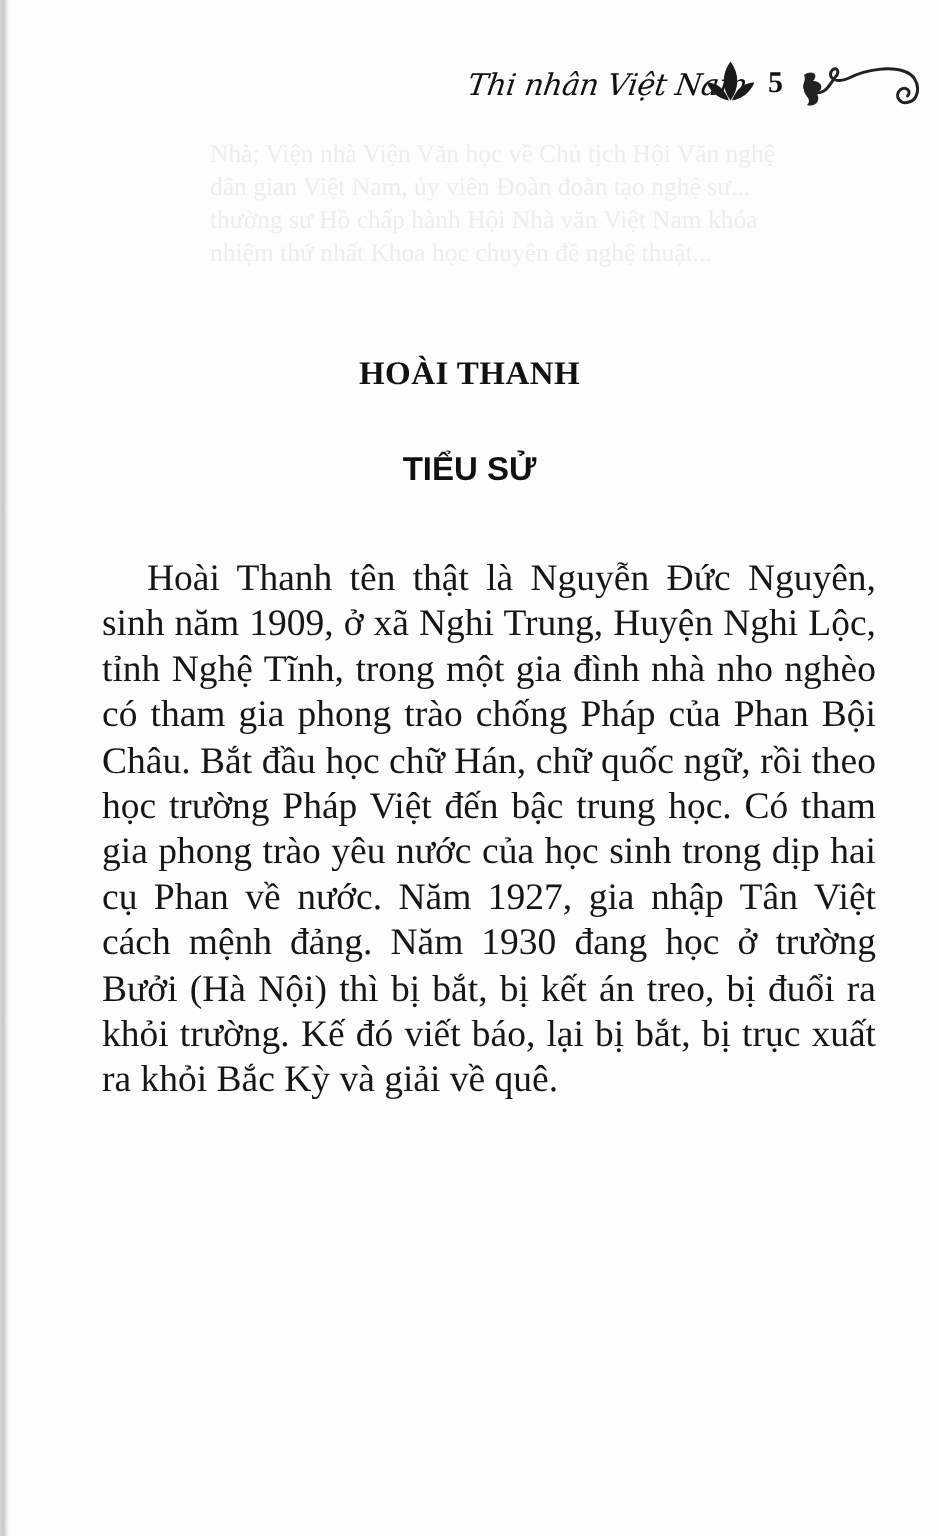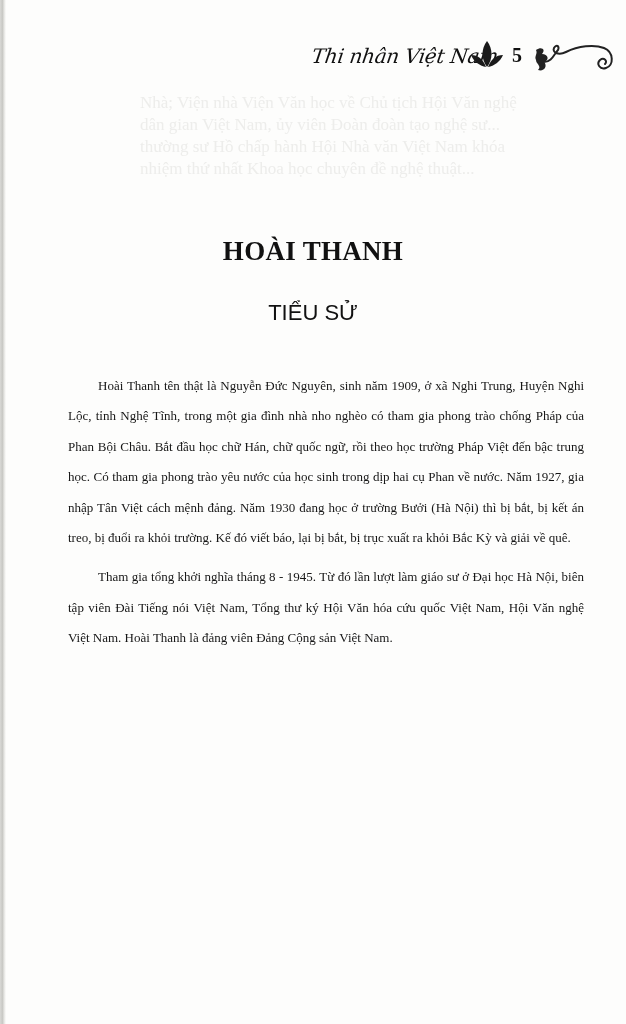--- a/index.html
+++ b/index.html
@@ -28,31 +28,31 @@
   }
   .header .leaf { position: absolute; left: 170px; top: 2px; width: 34px; height: 30px; }
   .header .page-num {
     position: absolute; left: 212px; top: 6px;
     font-family: "Liberation Serif", serif; font-weight: bold; font-size: 20px; color: #111;
   }
   .header .flourish { position: absolute; left: 232px; top: 2px; width: 86px; height: 38px; }
 
   .title {
     position: absolute; left: 0; width: 626px; top: 236px; text-align: center;
-    font-family: "Liberation Serif", serif; font-weight: bold; font-size: 27px; letter-spacing: 0.3px;
+    font-family: "Liberation Serif", serif; font-weight: bold; font-size: 22px; letter-spacing: 0.3px;
     color: #111;
   }
   .subtitle {
     position: absolute; left: 0; width: 626px; top: 300px; text-align: center;
-    font-family: "Liberation Sans", "DejaVu Sans", sans-serif; font-weight: normal; font-size: 22px;
+    font-family: "Liberation Sans", "DejaVu Sans", sans-serif; font-weight: bold; font-size: 22px;
     color: #111;
   }
   .body {
     position: absolute; left: 68px; top: 371px; width: 516px;
-    font-size: 13px; line-height: 30.4px; text-align: justify; color: #161616;
+    font-size: 25px; line-height: 30.4px; text-align: justify; color: #161616;
   }
   .body p { margin: 0 0 9px 0; text-indent: 30px; }
 </style>
 </head>
 <body>
 
 <div class="spine"></div>
 
 <div class="bleed">
   <div>Nhà; Viện nhà Viện Văn học về Chủ tịch Hội Văn nghệ</div>
@@ -73,14 +73,13 @@
     <path d="M4 10 C 10 6, 14 10, 10 14 C 16 14, 18 20, 12 22 C 16 26, 12 32, 6 30 C 10 26, 4 24, 4 20 C 2 16, 6 14, 4 10 Z" fill="#222"></path>
     <path d="M12 22 C 20 22, 22 14, 26 10 C 28 6, 24 4, 22 8 C 20 12, 26 16, 34 12 C 46 6, 62 4, 72 8 C 82 12, 82 26, 74 28 C 68 30, 64 24, 68 20 C 72 17, 76 21, 73 24" fill="none" stroke="#222" stroke-width="2" stroke-linecap="round"></path>
   </svg>
 </div>
 
 <h1 class="title" style="margin:0;">HOÀI THANH</h1>
 <h2 class="subtitle" style="margin:0;">TIỂU SỬ</h2>
 
 <div class="body">
   <p>Hoài Thanh tên thật là Nguyễn Đức Nguyên, sinh năm 1909, ở xã Nghi Trung, Huyện Nghi Lộc, tỉnh Nghệ Tĩnh, trong một gia đình nhà nho nghèo có tham gia phong trào chống Pháp của Phan Bội Châu. Bắt đầu học chữ Hán, chữ quốc ngữ, rồi theo học trường Pháp Việt đến bậc trung học. Có tham gia phong trào yêu nước của học sinh trong dịp hai cụ Phan về nước. Năm 1927, gia nhập Tân Việt cách mệnh đảng. Năm 1930 đang học ở trường Bưởi (Hà Nội) thì bị bắt, bị kết án treo, bị đuổi ra khỏi trường. Kế đó viết báo, lại bị bắt, bị trục xuất ra khỏi Bắc Kỳ và giải về quê.</p>
-  <p>Tham gia tổng khởi nghĩa tháng 8 - 1945. Từ đó lần lượt làm giáo sư ở Đại học Hà Nội, biên tập viên Đài Tiếng nói Việt Nam, Tổng thư ký Hội Văn hóa cứu quốc Việt Nam, Hội Văn nghệ Việt Nam. Hoài Thanh là đảng viên Đảng Cộng sản Việt Nam.</p>
 </div>
 
 </body></html>

